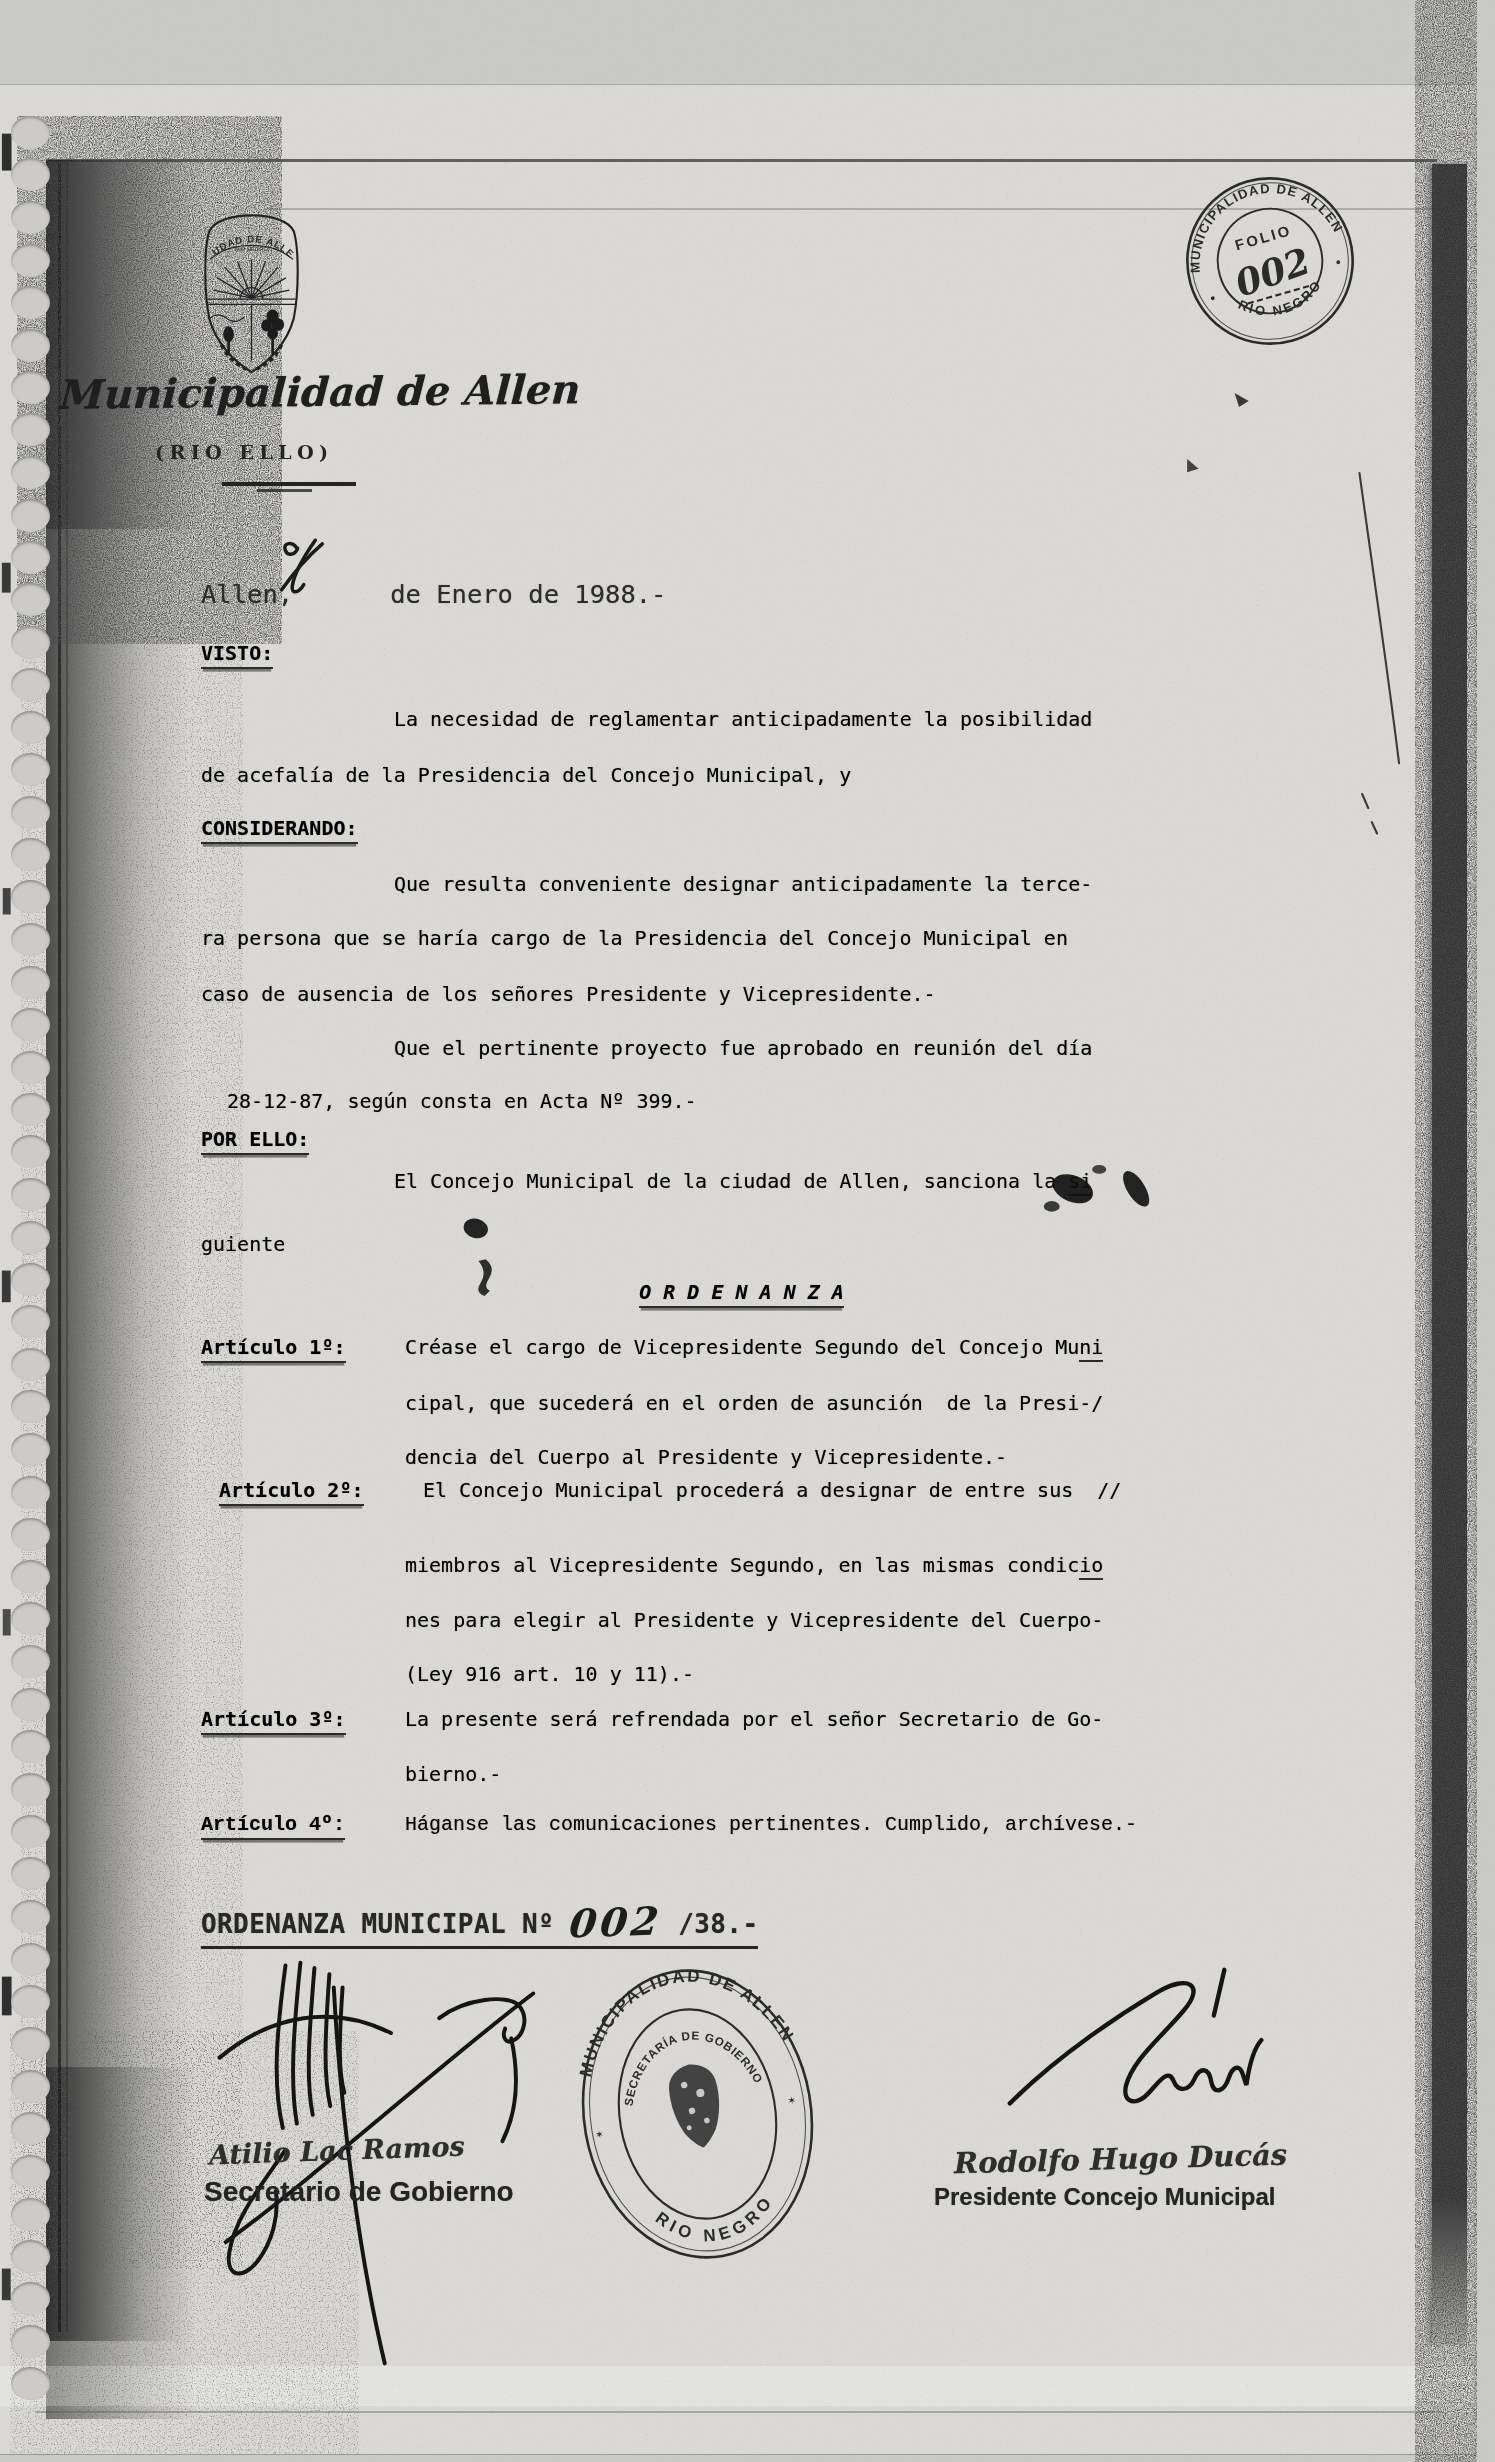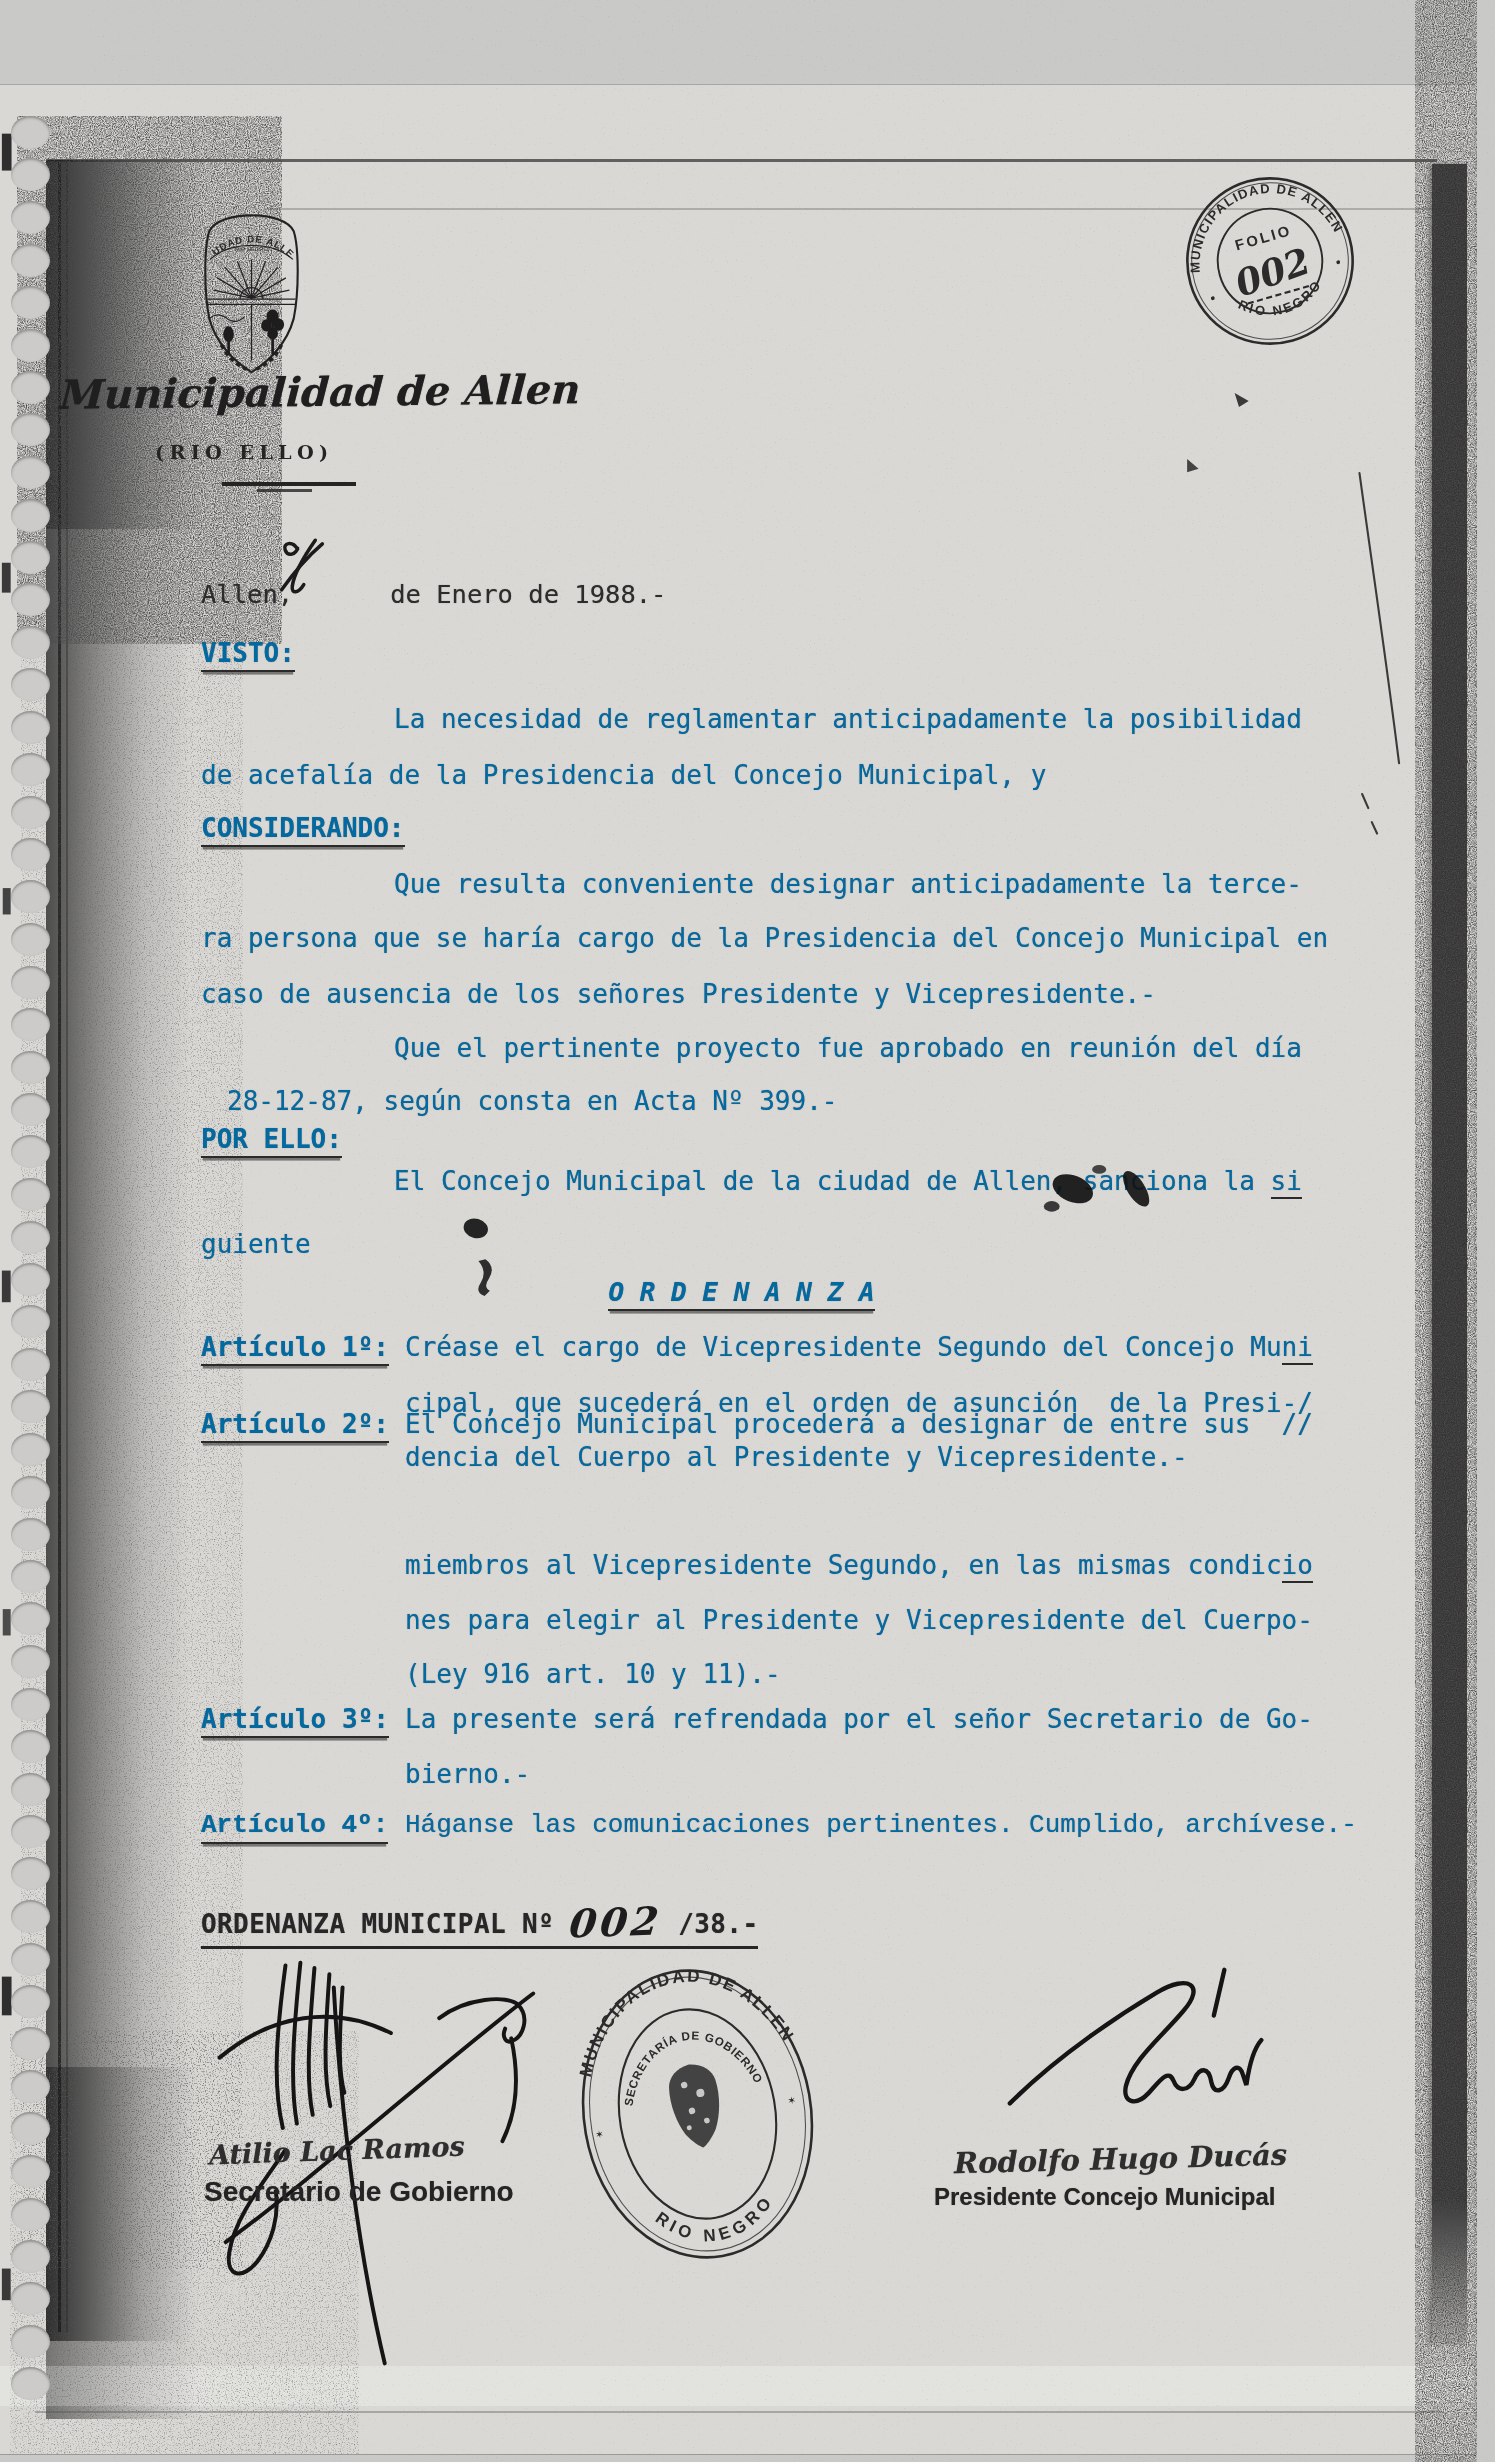--- a/index.html
+++ b/index.html
@@ -28,21 +28,21 @@
         box-shadow:inset 0 1.8px 2.6px rgba(90,90,90,.55);}
   
   .orgscript{position:absolute;left:60px;top:368px;font-family:"DejaVu Serif",serif;font-style:italic;
      font-weight:bold;font-size:40px;color:#1f1f1f;transform:rotate(-.6deg) skewX(-4deg);letter-spacing:0px;
      text-shadow:0 0 0.9px rgba(30,30,30,.7);}
   .province{position:absolute;left:155px;top:441px;font-family:"DejaVu Serif",serif;font-weight:bold;
      font-size:19.3px;letter-spacing:5.3px;color:#242424;}
   .provbar{position:absolute;left:222px;top:482px;width:134px;height:3.5px;background:#242424;}
   .provbar2{position:absolute;left:257px;top:489px;width:55px;height:2.6px;background:#242424;opacity:.8;}
   
-  .tl{position:absolute;left:201px;width:1161px;font-size:26px;line-height:30px;color:#0369a1;
+  .tl{position:absolute;left:201px;width:1161px;font-size:20px;line-height:30px;color:#000000;
       white-space:pre;text-shadow:0 0 0.9px rgba(45,45,45,.55);}
   .col-i{padding-left:193px;}
   .col-b{padding-left:204px;}
   .col-c{text-align:center;transform:translateX(-40px);}
   .hd{font-weight:bold;}
   .u{border-bottom:2.6px solid #2a2a2a;box-shadow:0 4.4px 0 -1.8px rgba(40,40,40,.55);padding-bottom:1.8px;}
   .tail{border-bottom:2.6px solid #2a2a2a;padding-bottom:0.9px;}
   .lab{display:inline-block;min-width:204px;font-weight:bold;}
   .dateline{position:absolute;left:201px;top:579px;font-size:25.5px;color:#2c2c2c;white-space:pre;
       text-shadow:0 0 0.9px rgba(45,45,45,.55);}
@@ -184,21 +184,21 @@
       <div class="tl col-m" style="top: 979px;"><span>caso de ausencia de los señores Presidente y Vicepresidente.-</span></div>
       <div class="tl col-i" style="top: 1033px;"><span>Que el pertinente proyecto fue aprobado en reunión del día</span></div>
       <div class="tl col-m" style="top: 1086px; margin-left: 26px;"><span>28-12-87, según consta en Acta Nº 399.-</span></div>
       <div class="tl col-m" style="top: 1124px;"><span class="u hd">POR ELLO:</span></div>
       <div class="tl col-i" style="top: 1166px;"><span>El Concejo Municipal de la ciudad de Allen, sanciona la </span><span class="tail">si</span></div>
       <div class="tl col-m" style="top: 1229px;"><span>guiente</span></div>
       <div class="tl col-c" style="top: 1277px; font-style: italic;"><span class="u hd">O R D E N A N Z A</span></div>
       <div class="tl" style="top: 1332px;"><span class="lab"><span class="u">Artículo 1º:</span></span><span>Créase el cargo de Vicepresidente Segundo del Concejo Mu</span><span class="tail">ni</span></div>
       <div class="tl col-b" style="top: 1388px;"><span>cipal, que sucederá en el orden de asunción  de la Presi-/</span></div>
       <div class="tl col-b" style="top: 1442px;"><span>dencia del Cuerpo al Presidente y Vicepresidente.-</span></div>
-      <div class="tl" style="top: 1409px;"><span class="lab"><span class="u">Artículo 2º:</span></span><span>El Concejo Municipal procederá a designar de entre sus  //</span></div>
+      <div class="tl" style="top: 1475px; margin-left: 18px;"><span class="lab"><span class="u">Artículo 2º:</span></span><span>El Concejo Municipal procederá a designar de entre sus  //</span></div>
       <div class="tl col-b" style="top: 1550px;"><span>miembros al Vicepresidente Segundo, en las mismas condic</span><span class="tail">io</span></div>
       <div class="tl col-b" style="top: 1605px;"><span>nes para elegir al Presidente y Vicepresidente del Cuerpo-</span></div>
       <div class="tl col-b" style="top: 1659px;"><span>(Ley 916 art. 10 y 11).-</span></div>
       <div class="tl" style="top: 1704px;"><span class="lab"><span class="u">Artículo 3º:</span></span><span>La presente será refrendada por el señor Secretario de Go-</span></div>
       <div class="tl col-b" style="top: 1759px;"><span>bierno.-</span></div>
       <div class="tl" style="top: 1810px; font-family: Liberation Mono, monospace;"><span class="lab"><span class="u">Artículo 4º:</span></span><span>Háganse las comunicaciones pertinentes. Cumplido, archívese.-</span></div>
     </div>
 
   <div class="ordnum"><span class="typed">ORDENANZA MUNICIPAL Nº </span><span class="hand">002</span><span class="typed"> /38.-</span></div>
 

